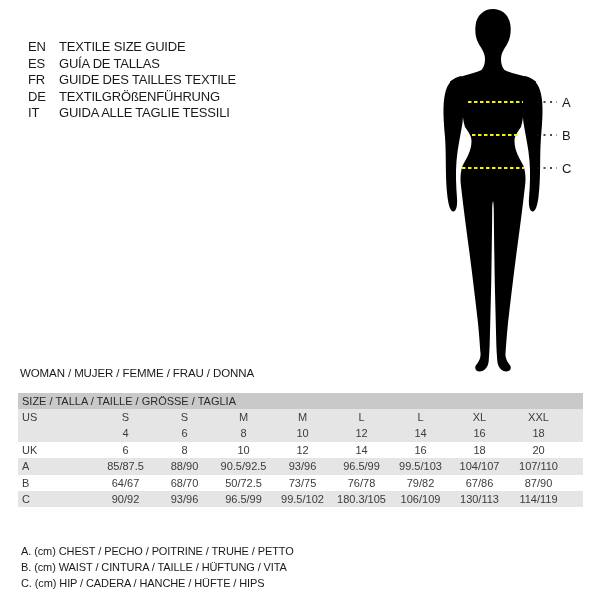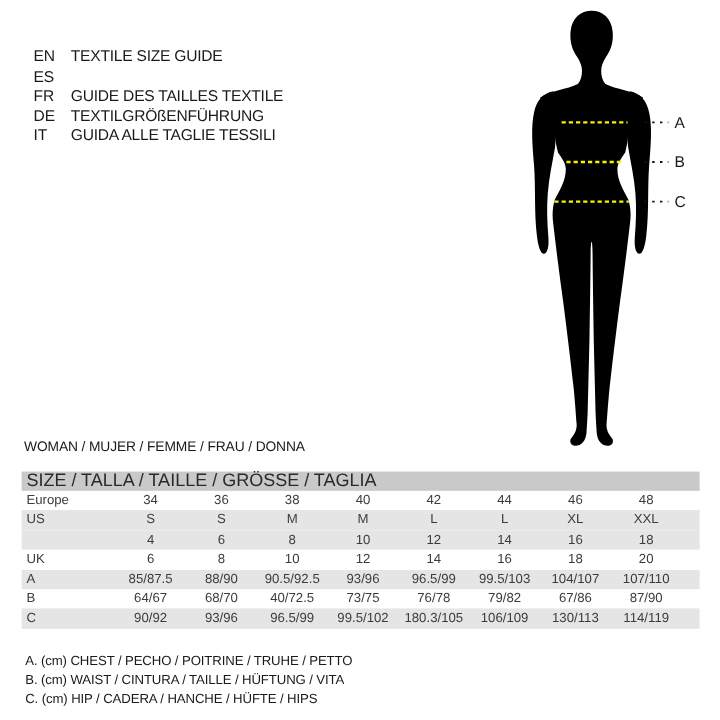--- a/index.html
+++ b/index.html
@@ -11,38 +11,39 @@
   .lang-list{position:absolute;left:28px;top:16px;font-weight:normal;font-size:13px;line-height:16.6px;letter-spacing:-0.2px;margin-top:23px;}
   .lang-row{display:flex;}
   .lang-code{width:31px;flex:0 0 31px;}
   
   .figure-wrap{position:absolute;left:430px;top:5px;width:150px;height:370px;}
   .figure-wrap svg{display:block;}
   .measure-label{font-family:"Liberation Sans",sans-serif;font-size:13px;fill:#1a1a1a;}
   
   .table-title{position:absolute;left:20px;top:367px;font-weight:normal;font-size:11.5px;letter-spacing:-0.1px;}
   .size-table{position:absolute;left:18px;top:393px;width:565px;font-size:11px;color:#3c3c3c;}
-  .thead{background:#c9c9c9;height:16px;line-height:16px;padding-left:4px;color:#2a2a2a;font-size:15px;}
+  .thead{background:#c9c9c9;height:16px;line-height:16px;padding-left:4px;color:#2a2a2a;font-size:11px;}
   .trow{display:grid;grid-template-columns:78px repeat(8,1fr);height:16.4px;line-height:16.4px;padding-right:15px;}
   .trow.gray{background:#e5e5e5;}
   .trow .lbl{text-align:left;padding-left:4px;}
   .trow .val{text-align:center;}
   
   .legend{position:absolute;left:21px;top:544px;font-weight:normal;font-size:11px;line-height:15.8px;letter-spacing:-0.1px;}
 </style>
 </head>
 <body>
 
 <div class="lang-list">
   <div class="lang-row">
     <span class="lang-code">EN</span>
     <span class="lang-label">TEXTILE SIZE GUIDE</span>
   </div>
   <div class="lang-row">
     <span class="lang-code">ES</span>
+    <span class="lang-label">GUÍA DE TALLAS</span>
   </div>
   <div class="lang-row">
     <span class="lang-code">FR</span>
     <span class="lang-label">GUIDE DES TAILLES TEXTILE</span>
   </div>
   <div class="lang-row">
     <span class="lang-code">DE</span>
     <span class="lang-label">TEXTILGRÖßENFÜHRUNG</span>
   </div>
   <div class="lang-row">
@@ -133,31 +134,20 @@
     <text class="measure-label" x="132" y="134.5">B</text>
     <text class="measure-label" x="132" y="167.5">C</text>
   </svg>
 </div>
 
 <div class="table-title">WOMAN / MUJER / FEMME / FRAU / DONNA</div>
 
 <div class="size-table">
   <div class="thead">SIZE / TALLA / TAILLE / GRÖSSE / TAGLIA</div>
 
-  <div class="trow">
-    <span class="lbl">Europe</span>
-    <span class="val">34</span>
-    <span class="val">36</span>
-    <span class="val">38</span>
-    <span class="val">40</span>
-    <span class="val">42</span>
-    <span class="val">44</span>
-    <span class="val">46</span>
-    <span class="val">48</span>
-  </div>
 
   <div class="trow gray">
     <span class="lbl">US</span>
     <span class="val">S</span>
     <span class="val">S</span>
     <span class="val">M</span>
     <span class="val">M</span>
     <span class="val">L</span>
     <span class="val">L</span>
     <span class="val">XL</span>
@@ -197,21 +187,21 @@
     <span class="val">96.5/99</span>
     <span class="val">99.5/103</span>
     <span class="val">104/107</span>
     <span class="val">107/110</span>
   </div>
 
   <div class="trow">
     <span class="lbl">B</span>
     <span class="val">64/67</span>
     <span class="val">68/70</span>
-    <span class="val">40/72.5</span>
+    <span class="val">50/72.5</span>
     <span class="val">73/75</span>
     <span class="val">76/78</span>
     <span class="val">79/82</span>
     <span class="val">67/86</span>
     <span class="val">87/90</span>
   </div>
 
   <div class="trow gray">
     <span class="lbl">C</span>
     <span class="val">90/92</span>

